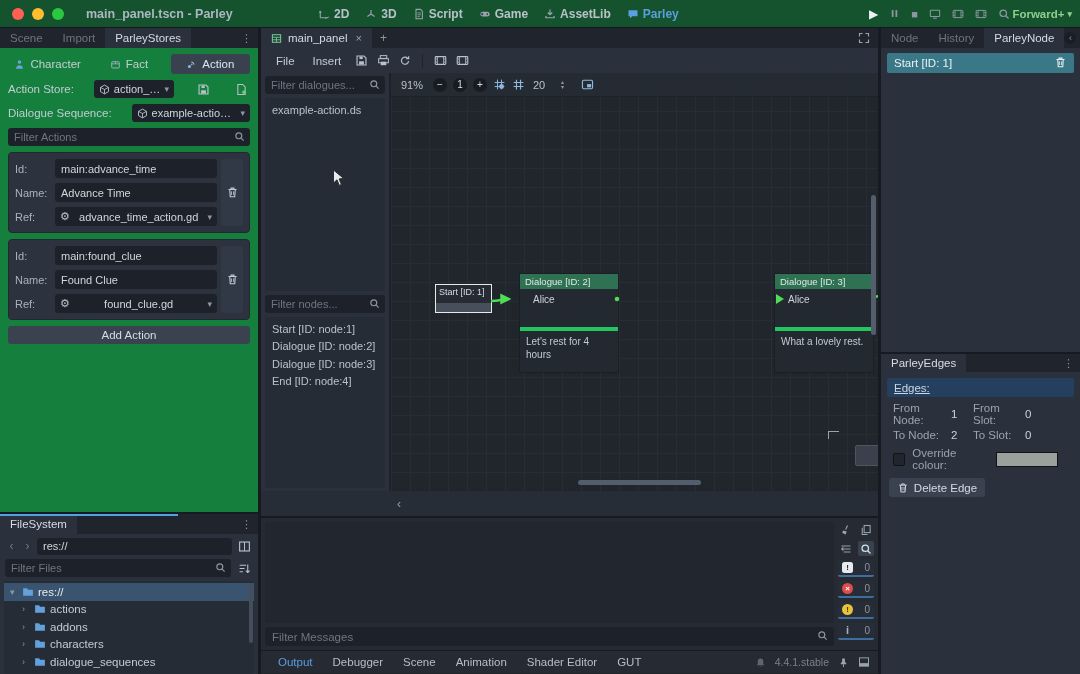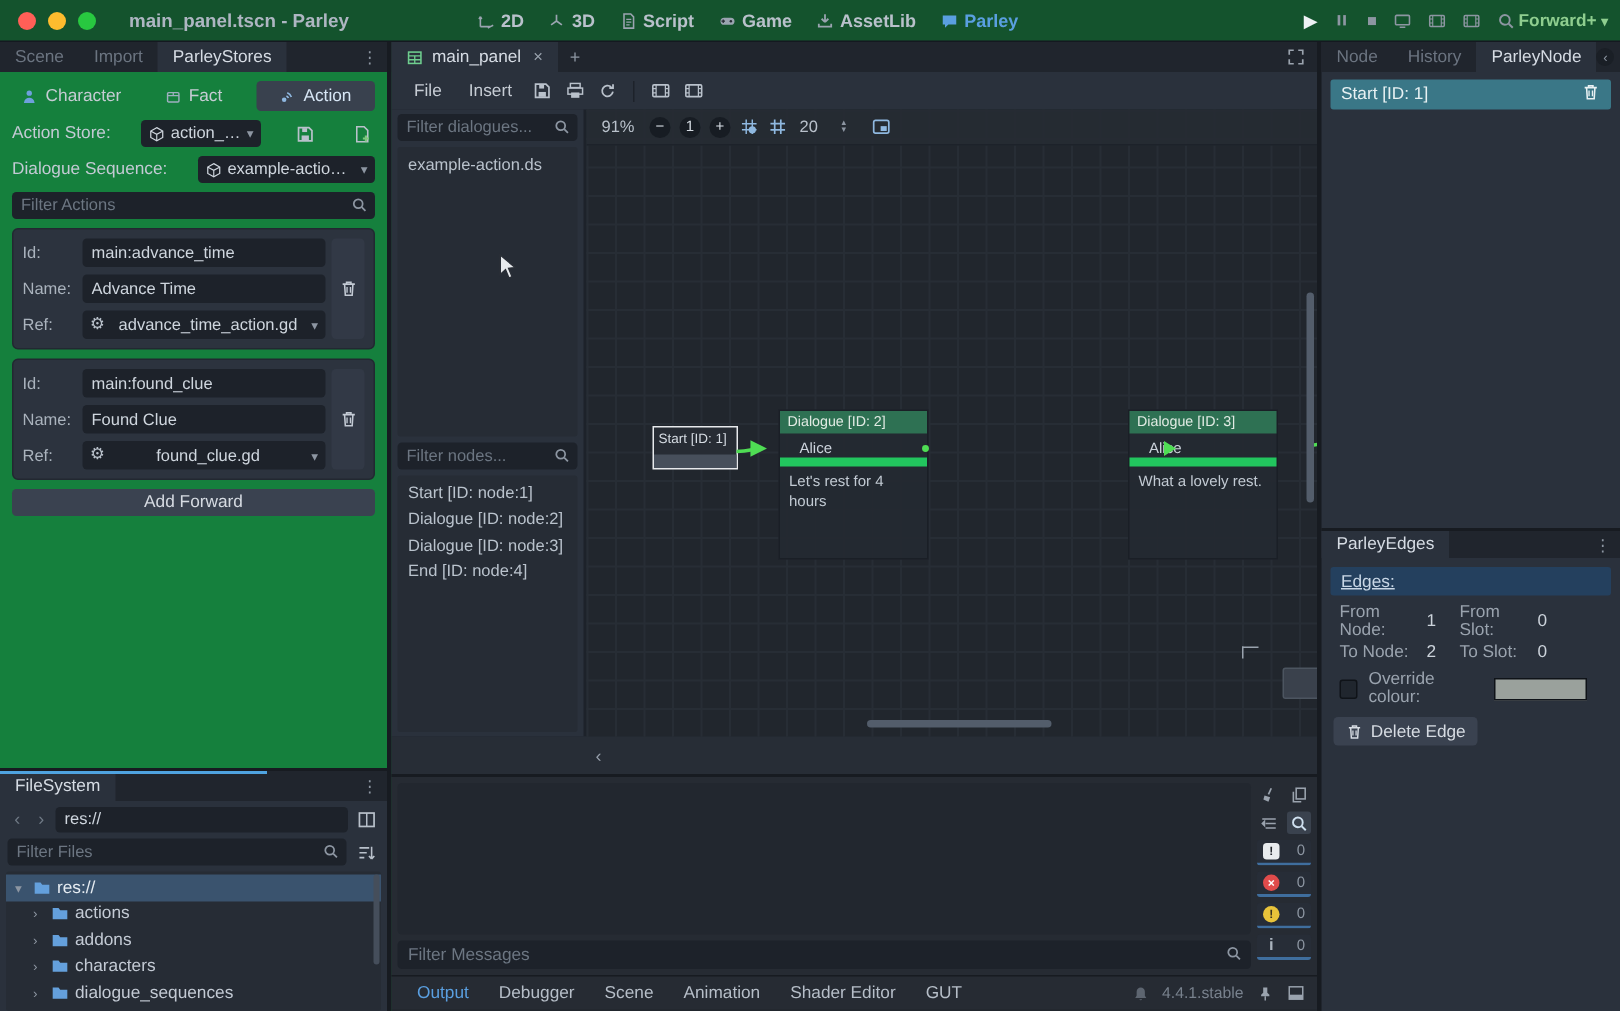--- a/index.html
+++ b/index.html
@@ -97,21 +97,21 @@
     background-size:19px 19px;}
   .graph-toolbar{position:absolute;left:0;top:0;right:0;height:24px;background:rgba(38,43,51,.92);display:flex;align-items:center;gap:6px;padding:0 10px;border-bottom:1px solid #1d222a;}
   .zoom-label{font-size:11px;color:#b9c1cb;width:26px;}
   .circ{width:14px;height:14px;border-radius:50%;background:#171c23;color:#d6dce3;display:flex;align-items:center;justify-content:center;font-size:10px;line-height:1;}
   .gt-ic{color:#8fb8e0;display:flex;align-items:center;}
   .spin{width:44px;height:16px;display:flex;align-items:center;}
   .spin input{width:30px;background:transparent;font-size:11px;color:#b9c1cb;padding:0 2px;}
   .spin .arrows{display:flex;flex-direction:column;font-size:6px;color:#8d96a2;line-height:5px;}
   .gnode{position:absolute;width:100px;height:100px;background:rgba(36,41,49,.95);border:1px solid #1a1f26;font-size:10px;}
   .gnode .hd{background:#2e7153;color:#e0eae3;padding:2px 5px;font-size:9.5px;white-space:nowrap;}
-  .gnode .char{position:relative;padding:5px 6px 0 13px;color:#ccd3dc;border-bottom:6px solid #22c55e;font-size:10px;}
+  .gnode .char{position:relative;padding:5px 6px 22px 13px;color:#ccd3dc;border-bottom:4px solid #22c55e;font-size:10px;}
   .gnode .txt{padding:5px 6px;color:#c2cad3;font-size:10px;line-height:1.25;}
   .start-node{position:absolute;left:44px;top:211px;width:57px;height:29px;border:1.5px solid #e7e9ec;background:#272c34;}
   .start-node .t{font-size:9px;color:#d6dce3;padding:2px 3px;white-space:nowrap;}
   .start-node .b{position:absolute;bottom:0;left:0;right:0;height:9px;background:#474f5b;}
   .edges{position:absolute;inset:0;pointer-events:none;}
   .vsb{position:absolute;right:2px;top:122px;width:5px;height:140px;background:#535d6b;border-radius:3px;}
   .hsb{position:absolute;left:187px;bottom:6px;width:123px;height:5px;background:#535d6b;border-radius:3px;}
   .corner-bracket{position:absolute;left:437px;top:358px;width:11px;height:8px;border-left:1.5px solid #99a2ad;border-top:1.5px solid #99a2ad;}
   .minimap{position:absolute;left:464px;top:372px;width:26px;height:21px;background:#3a414c;border:1px solid #4c5560;border-radius:2px;}
 
@@ -500,21 +500,21 @@
           <input value="Found Clue" style="">
           <span class="lab">Ref:</span>
           <button class="drop" style="height:19px">
             <span class="gear">⚙</span>
             <span class="txt" style="text-align:center">found_clue.gd</span>
             <span class="chv">▾</span>
           </button>
         </div>
 
         <button class="add-action">
-            <span>Add Forward</span>
+            <span>Add Action</span>
           </button>
       </div>
 
       <div class="fs-panel">
         <div class="dock-tabs">
           <button class="dtab active">
               <span>FileSystem</span>
             </button>
           <button class="dots">
               <span>⋮</span>
@@ -709,21 +709,21 @@
             <div class="t">Start [ID: 1]</div>
             <div class="b"></div>
           </div>
 
           <div class="gnode" style="left:128px;top:200px;">
             <div class="hd">Dialogue [ID: 2]</div>
             <div class="char">Alice</div>
             <div class="txt">Let's rest for 4 hours</div>
           </div>
 
-          <div class="gnode" style="left:361px;top:200px;">
+          <div class="gnode" style="left:383px;top:200px;">
             <div class="hd">Dialogue [ID: 3]</div>
             <div class="char">Alice</div>
             <div class="txt">What a lovely rest.</div>
           </div>
 
           <svg class="edges" width="516" height="418">
             <defs>
               <marker id="arrow" viewBox="0 0 10 10" refX="7" refY="5" markerWidth="4.6" markerHeight="4.6" orient="auto-start-reverse">
                 <path d="M0 0 L10 5 L0 10 z" fill="#4fdd54"></path>
               </marker>

